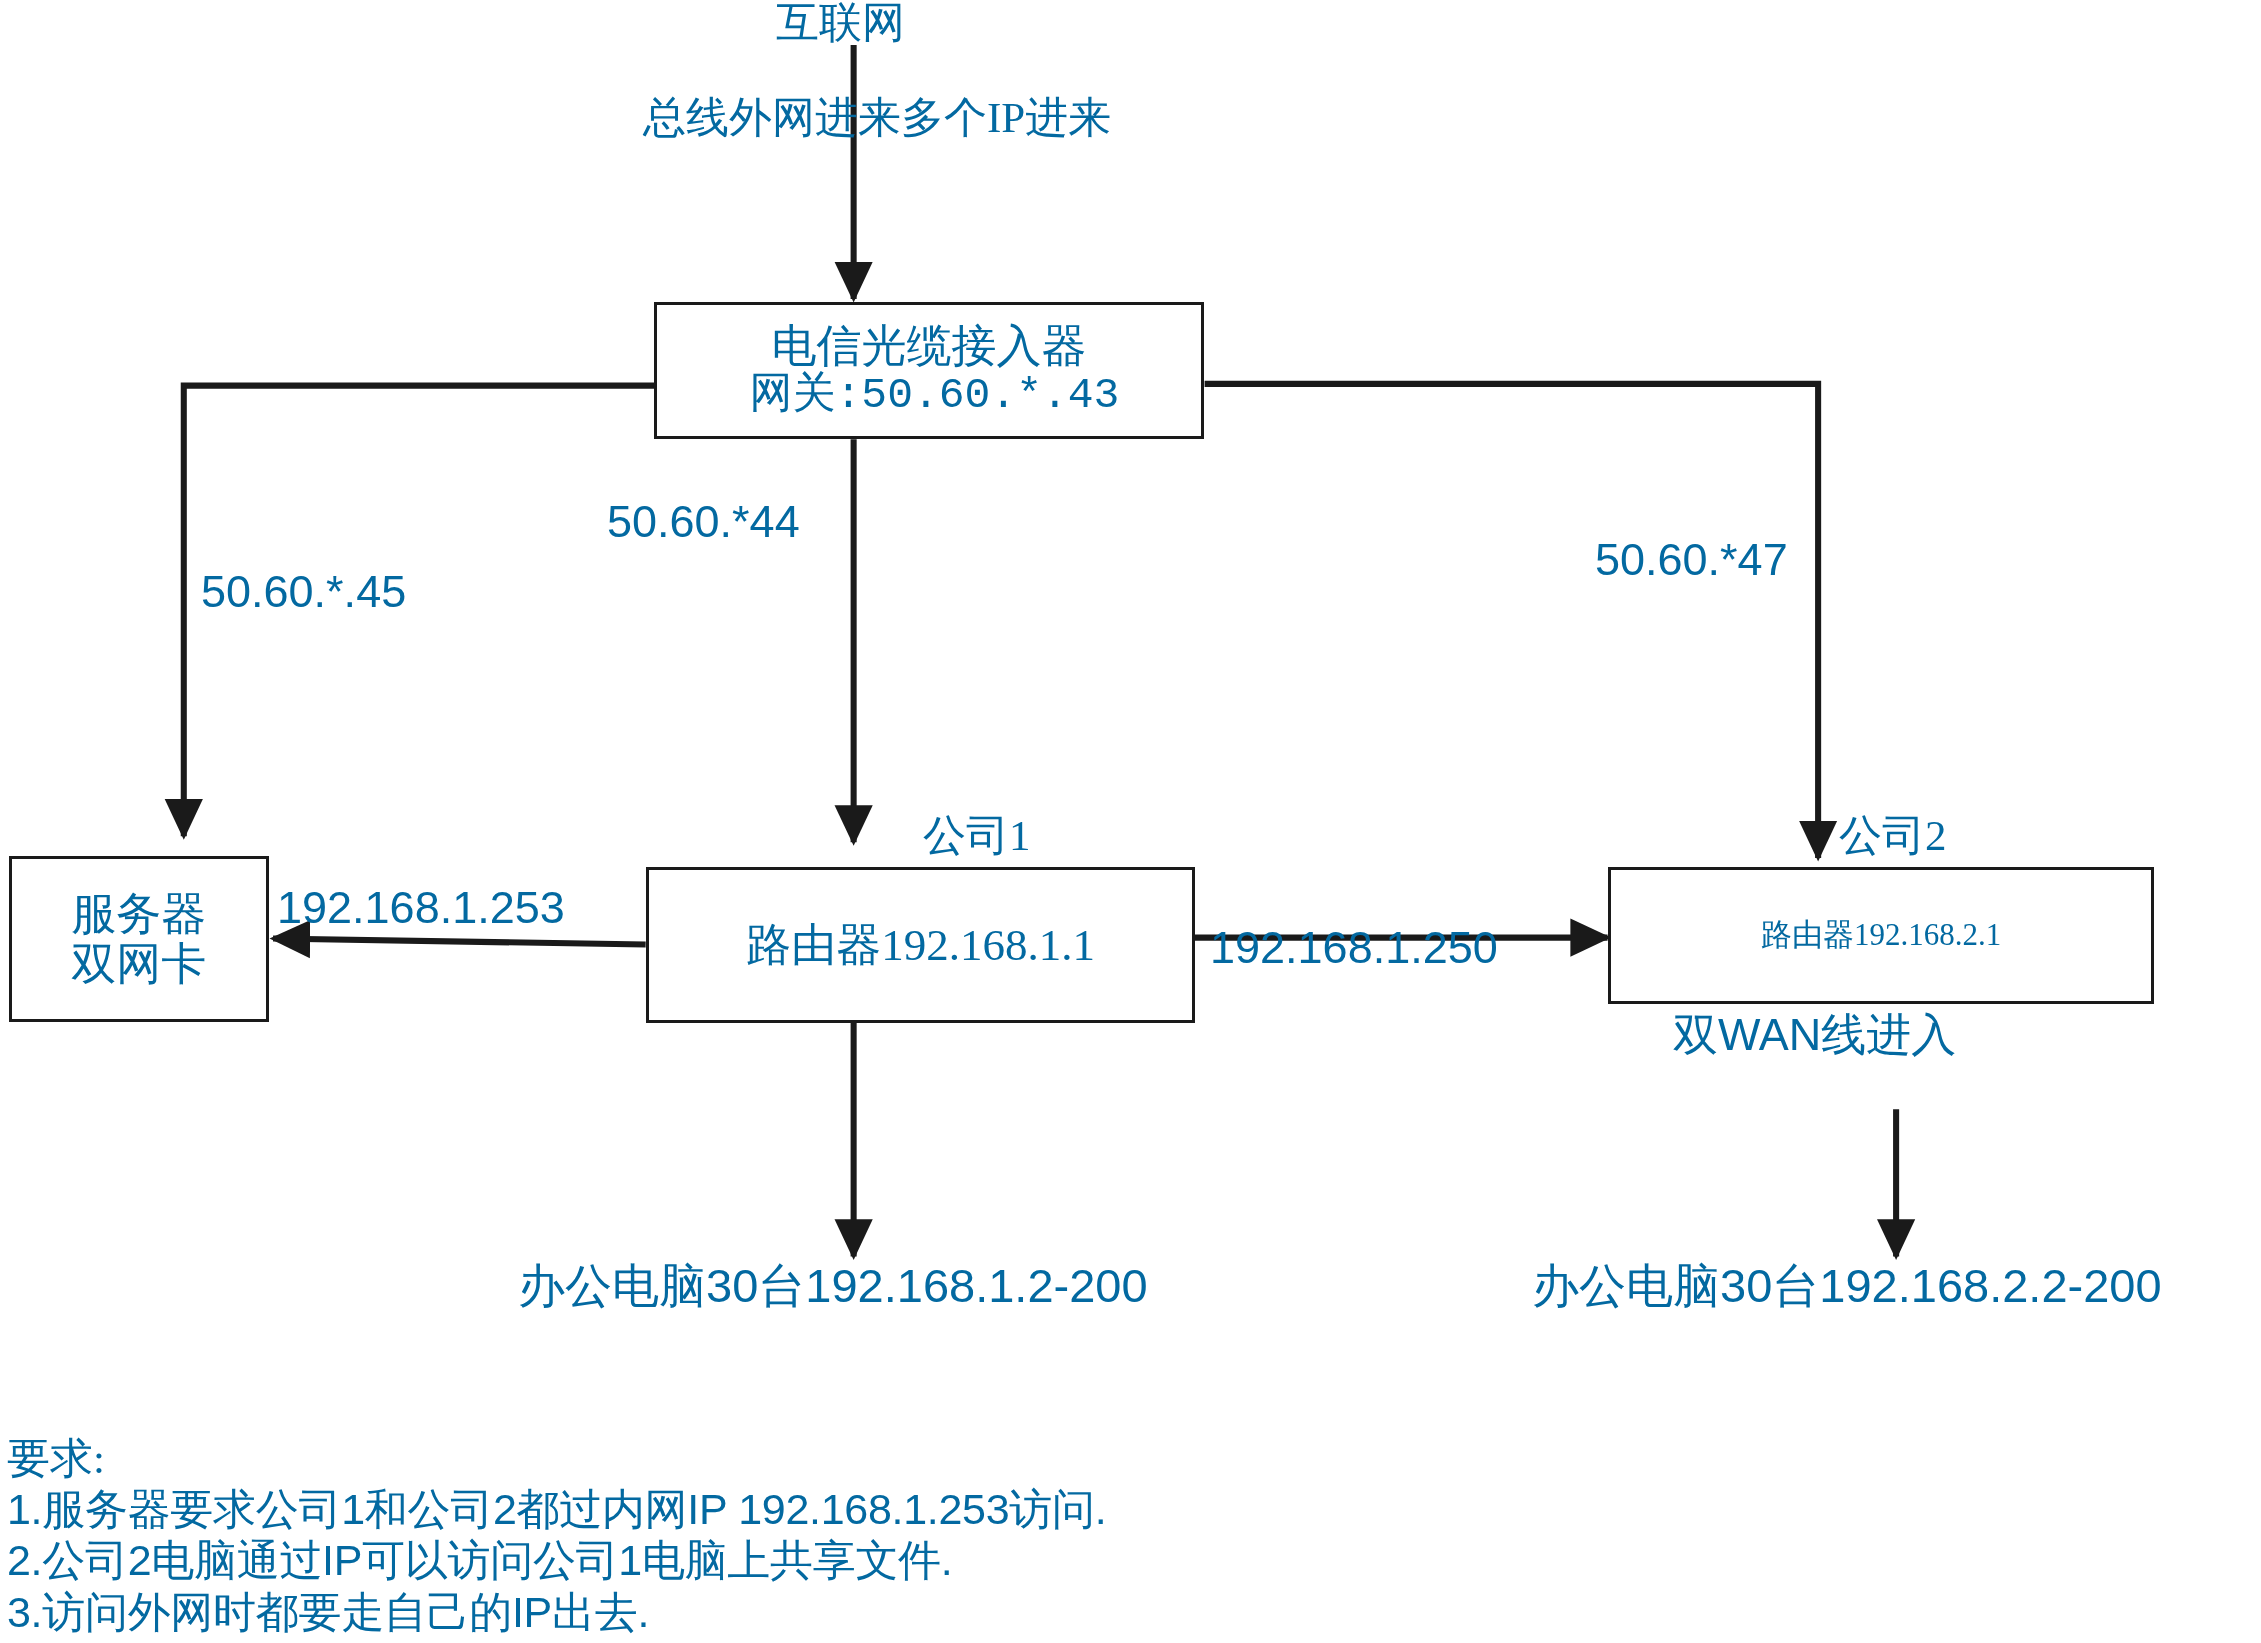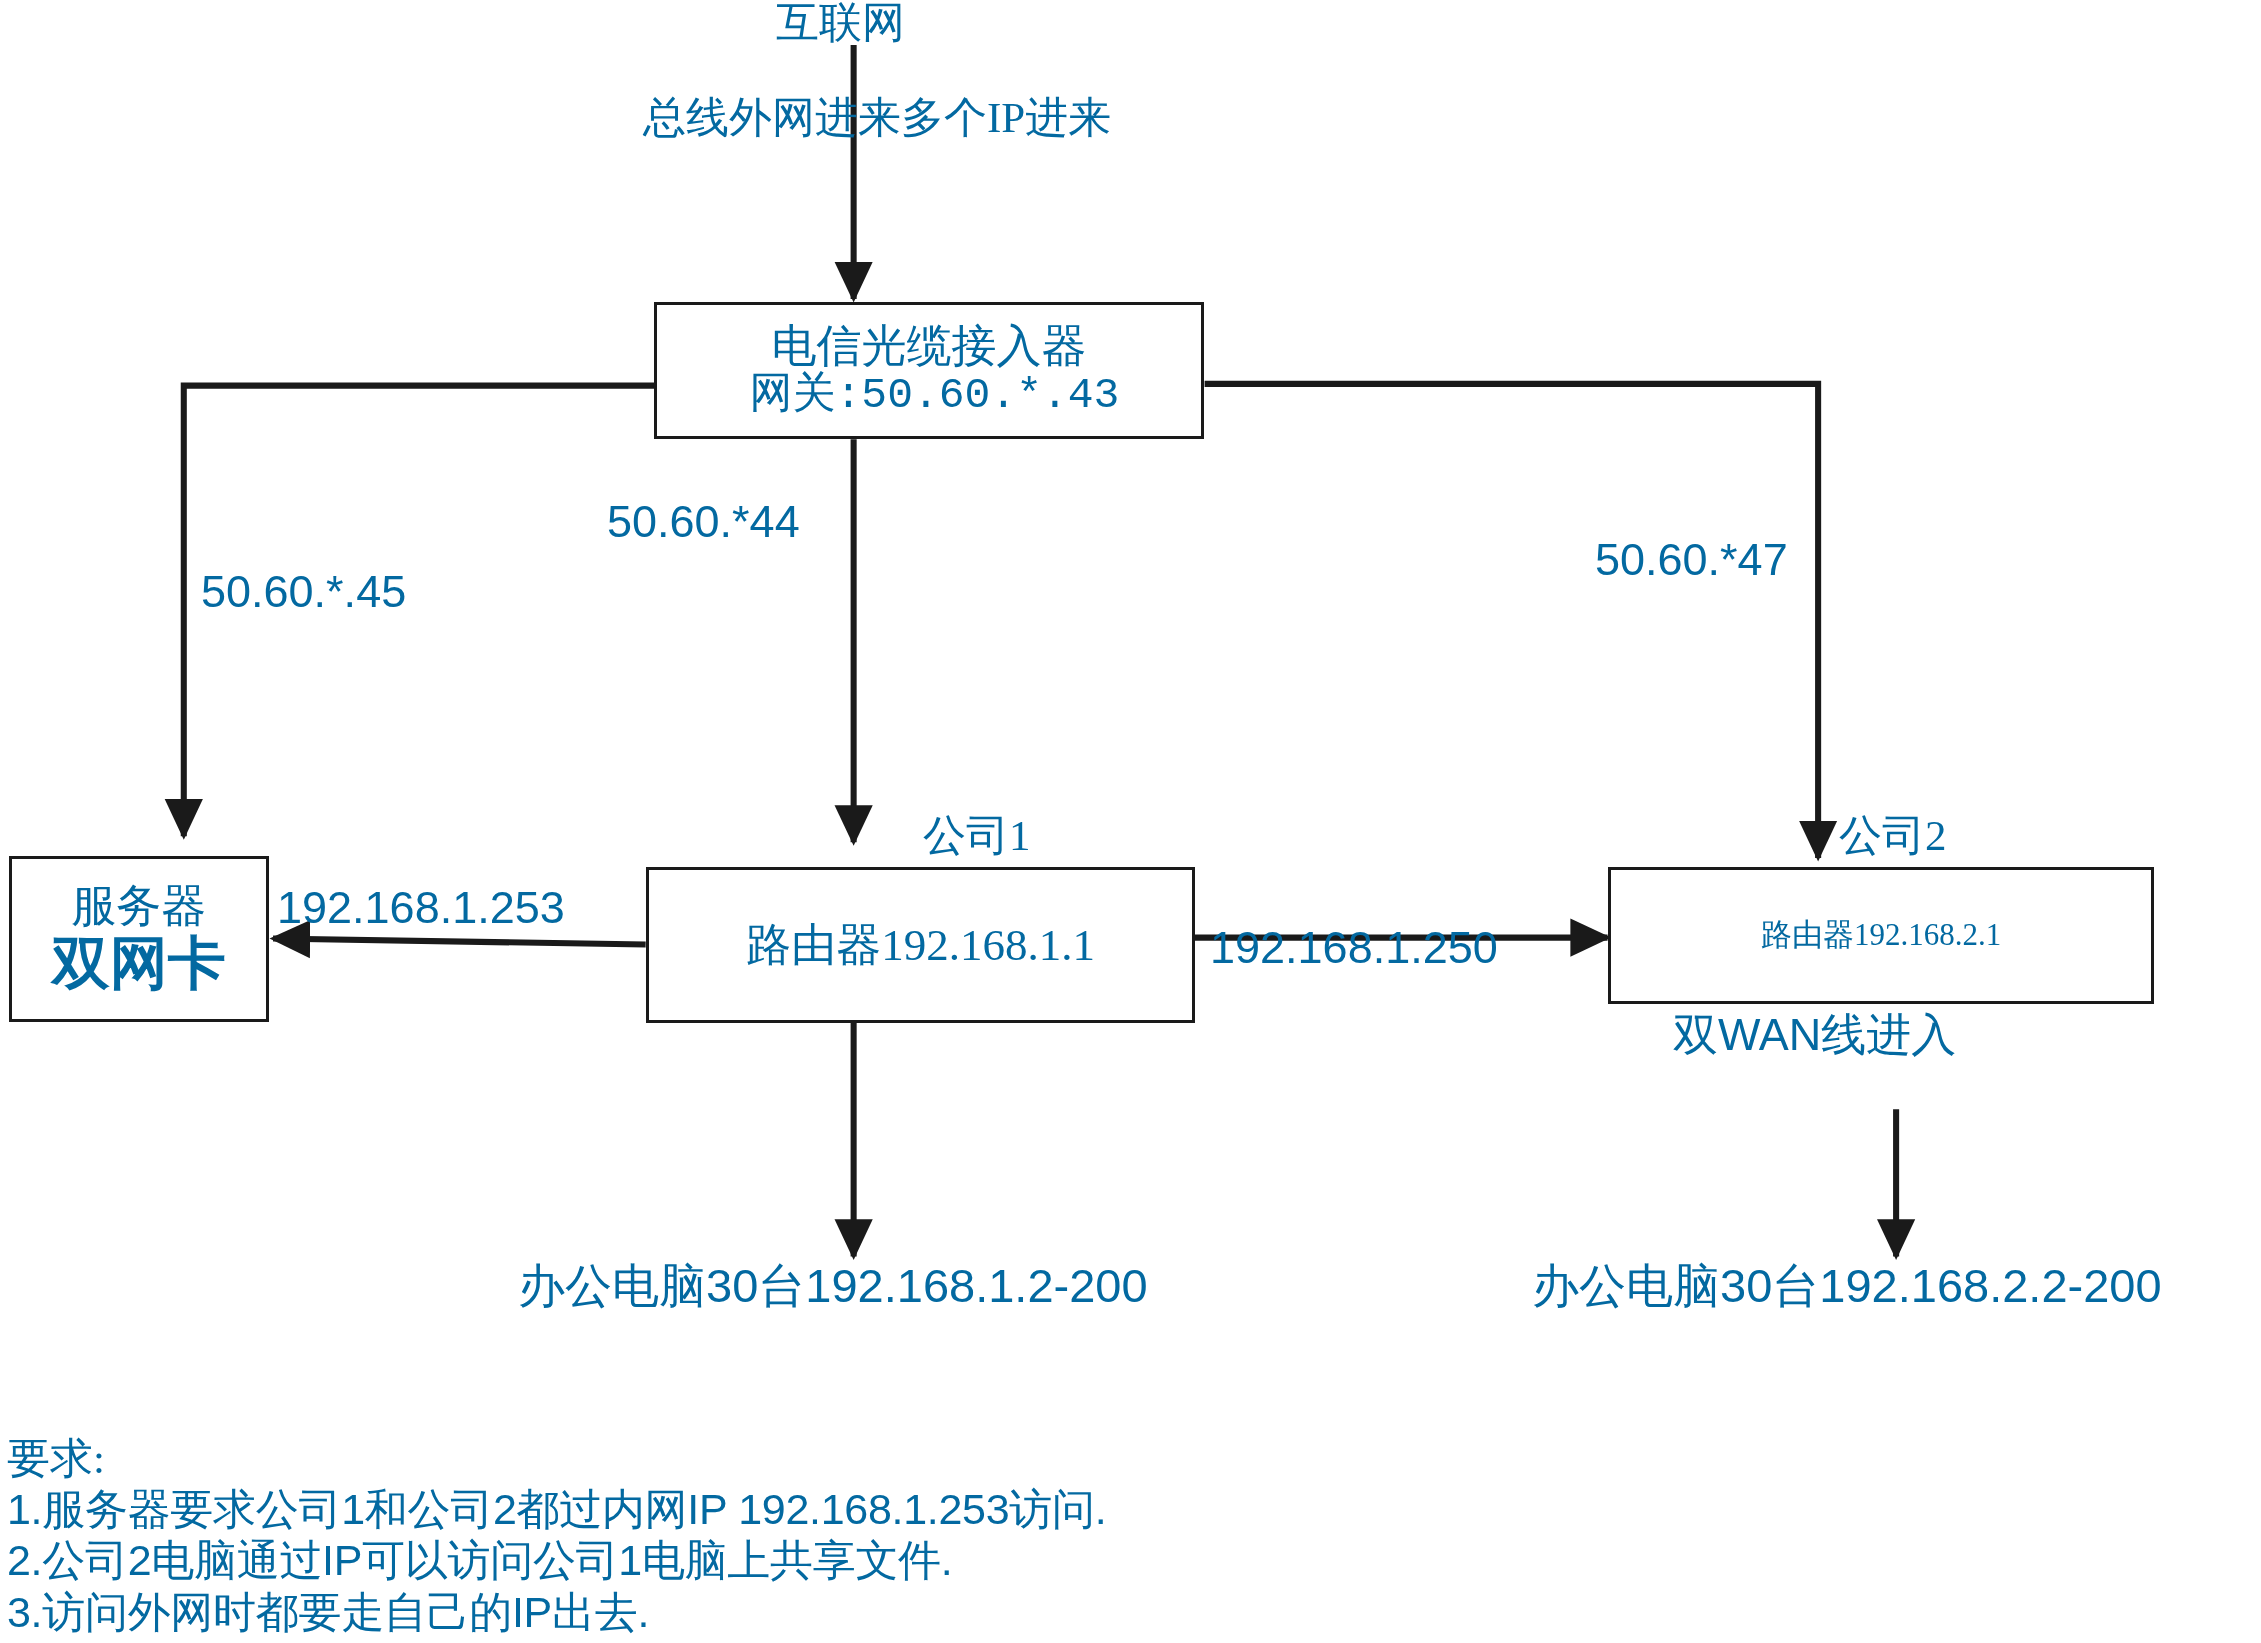--- a/index.html
+++ b/index.html
@@ -117,21 +117,21 @@
   <div class="lbl sans" style="left:607px; top:498px; font-size:45px;">50.60.*44</div>
 
   <div class="lbl sans" style="left:1595px; top:536px; font-size:45px;">50.60.*47</div>
 
   <div class="lbl serif" style="left:923px; top:813px; font-size:43px;">公司1</div>
 
   <div class="lbl serif" style="left:1839px; top:813px; font-size:43px;">公司2</div>
 
   <div class="node-box" style="left:8.7px; top:856px; width:260px; height:166px;">
     <div class="node-line" style="font-size:45px;">服务器</div>
-    <div class="node-line" style="font-size:58px;font-weight:bold;">双网卡</div>
+    <div class="node-line" style="font-size:45px;">双网卡</div>
   </div>
 
   <div class="node-box" style="left:646px; top:867px; width:549px; height:156px;">
     <div class="node-line" style="font-size:45px;">路由器192.168.1.1</div>
   </div>
 
   <div class="node-box" style="left:1608px; top:867px; width:546px; height:137px;">
     <div class="node-line" style="font-size:31px;">路由器192.168.2.1</div>
   </div>
 

